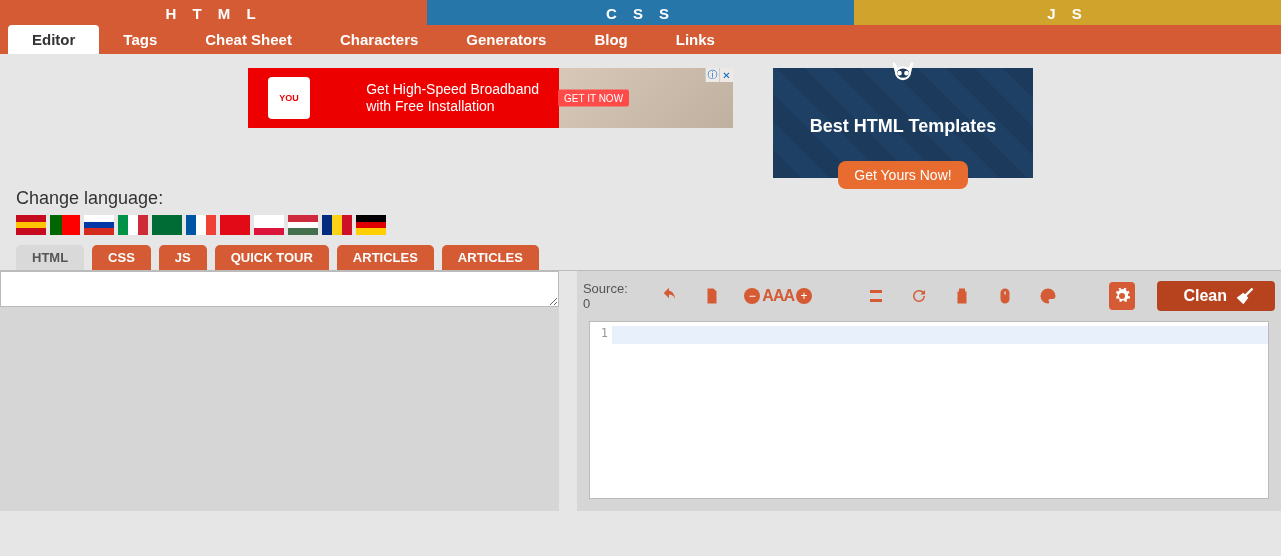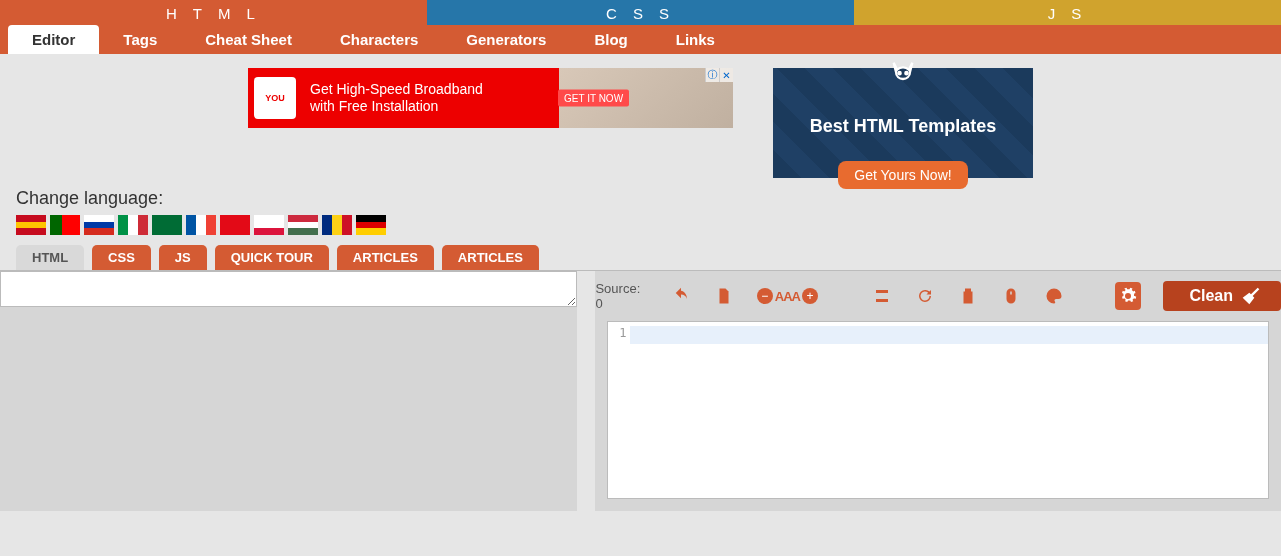--- a/index.html
+++ b/index.html
@@ -1,30 +1,30 @@
 <!DOCTYPE html>
 <html><head>
 <meta charset="utf-8">
 <style>
 * { box-sizing: border-box; margin: 0; padding: 0; }
 body { font-family: Arial, Helvetica, sans-serif; background: #e6e6e6; font-size: 14px; color: #333; }
 
 .top-tabs { display: flex; width: 100%; }
-.top-tab { flex: 1; text-align: center; padding: 5px 16px 3px; font-weight: normal; font-size: 15px; letter-spacing: 6px; color: #fff; cursor: pointer; }
+.top-tab { flex: 1; text-align: center; padding: 5px 16px 3px; font-weight: bold; font-size: 15px; letter-spacing: 6px; color: #fff; cursor: pointer; }
 .top-tab.html { background: #d45b33; }
 .top-tab.css  { background: #2676a9; }
 .top-tab.js   { background: #d0a32d; }
 
 .menu-bar { background: #d45b33; display: flex; align-items: stretch; }
 .menu-bar .mitem { color: #fff; padding: 6px 24px; font-weight: bold; font-size: 15px; cursor: pointer; }
 .menu-bar .mitem.active { background: #fff; color: #333; margin-left: 8px; border-radius: 4px 4px 0 0; }
 
 .ads { display: flex; justify-content: center; gap: 40px; padding: 14px 24px 10px; align-items: flex-start; }
 .ad1 { width: 485px; height: 60px; background: #eee; display: flex; position: relative; overflow: hidden; }
-.ad1 .left { width: 311px; background: #ed0000; display: flex; align-items: center; padding: 0 6px; gap: 14px; }
+.ad1 .left { width: 311px; background: #ed0000; display: flex; align-items: center; padding: 0 20px; gap: 14px; justify-content: space-between; }
 .ad1 .logo { width: 42px; height: 42px; background: #fff; border-radius: 4px; font-size: 9px; font-weight: bold; color: #ed0000; display:flex; flex-direction:column; align-items:center; justify-content:center; line-height:1; }
 .ad1 .txt { color: #fff; font-size: 14px; line-height: 1.2; }
 .ad1 .getbtn { position:absolute; left:310px; top:50%; transform:translateY(-50%); background:#ff4a4a; color:#fff; font-size:10px; padding:3px 6px; border-radius:2px; }
 .ad1 .right { flex:1; background:linear-gradient(135deg,#d8c8b8,#c0b0a0); }
 .ad1 .close { position:absolute; top:0; right:0; display:flex; }
 .ad1 .close span { width:14px; height:14px; background:rgba(255,255,255,0.7); font-size:10px; display:flex; align-items:center; justify-content:center; color:#06c; border-left:1px solid #ccc; }
 
 .ad2 { width: 260px; height: 110px; background:#1b3a5c; display:flex; flex-direction:column; align-items:center; justify-content:center; gap:24px; background-image: repeating-linear-gradient(45deg, #1b3a5c 0 20px, #1f4065 20px 40px); }
 .ad2 .catlogo { color:#fff; font-size:22px; }
 .ad2 .title { color:#fff; font-weight:bold; font-size:18px; }
@@ -39,27 +39,27 @@
 .subtabs { display:flex; gap:8px; padding:0 16px; }
 .subtab { background:#d45b33; color:#fff; padding:5px 16px; border-radius:5px 5px 0 0; font-size:13px; font-weight:bold; cursor:pointer; }
 .subtab.active { background:#d9d9d9; color:#555; }
 
 .workspace { display:flex; gap:18px; border-top:1px solid #bbb; }
 .panel-left { flex:1; display:flex; flex-direction:column; }
 .editor-text { width:100%; height:36px; background:#fff; border:1px solid #bbb; resize:both; font-family:inherit; padding:4px; }
 .panel-left-rest { flex:1; background:#d6d6d6; min-height:200px; }
 
 .panel-right { flex:1; background:#d6d6d6; display:flex; flex-direction:column; min-height:240px; }
-.toolbar { display:flex; align-items:center; padding:10px 0; gap:22px; }
+.toolbar { display:flex; align-items:center; padding:10px 6px; gap:22px; }
 .src-label { font-size:13px; color:#555; margin-right:auto; }
 .ticon { width:22px; height:22px; display:flex; align-items:center; justify-content:center; color:#d45b33; font-size:18px; cursor:pointer; }
 .ticon svg { width:18px; height:18px; }
 .font-block { display:flex; align-items:center; gap:2px; }
 .font-block .minus, .font-block .plus { width:16px; height:16px; border-radius:50%; background:#d45b33; color:#fff; font-size:12px; display:flex; align-items:center; justify-content:center; cursor:pointer; }
-.font-block .aaa { color:#d45b33; font-weight:bold; font-size:13px; letter-spacing:-1px; }
+.font-block .aaa { color:#d45b33; font-weight:bold; font-size:16px; letter-spacing:-1px; }
 .gear { background:#d45b33; width:28px; height:28px; border-radius:4px; color:#fff; display:flex; align-items:center; justify-content:center; font-size:16px; cursor:pointer; }
 .clean-btn { background:#b7421e; color:#fff; font-weight:bold; font-size:16px; padding:5px 20px 5px 26px; border-radius:4px; display:flex; align-items:center; gap:8px; cursor:pointer; }
 
 .code-area { flex:1; background:#fff; margin:0 12px 12px; border:1px solid #bbb; display:flex; }
 .gutter { width:22px; text-align:right; padding:4px 4px 0 0; color:#999; font-size:12px; font-family:monospace; }
 .code-body { flex:1; }
 .code-line { height:18px; background:#e7f0fb; margin-top:4px; }
 </style>
 </head>
 <body>

